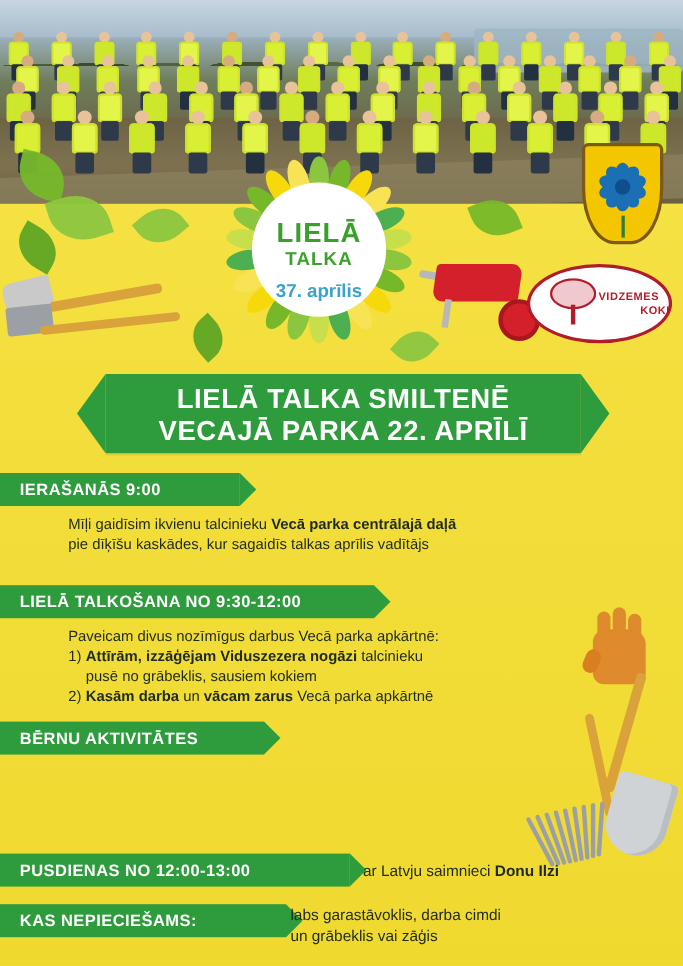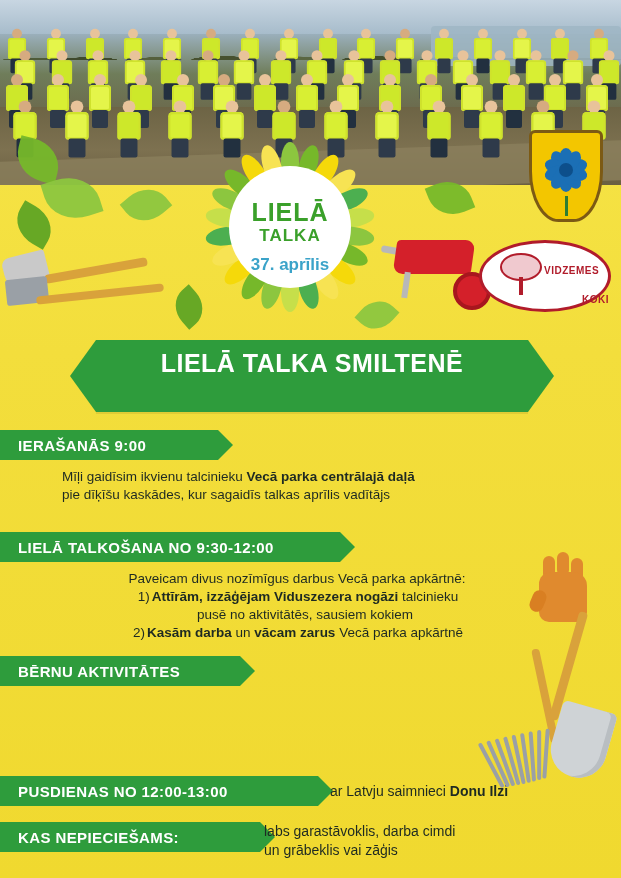--- a/index.html
+++ b/index.html
@@ -73,21 +73,21 @@
   .crest .fc{position:absolute;left:50%;top:50%;width:14px;height:14px;margin:-7px 0 0 -7px;border-radius:50%;background:#0d4f8b;}
   .crest .stem{position:absolute;left:50%;bottom:6px;width:3px;height:20px;margin-left:-1px;background:#2f7d32;}
 
   .vk{position:absolute;right:10px;top:240px;width:126px;height:66px;border-radius:50%;background:#fff;border:3px solid #b11c2b;
       box-shadow:0 0 0 3px #fff inset;}
   .vk .tree{position:absolute;left:18px;top:10px;width:42px;height:44px;}
   .vk .tree .canopy{position:absolute;left:0;top:0;width:42px;height:28px;border-radius:50%;background:#f0c9cf;box-shadow:inset 0 0 0 2px #b11c2b;}
   .vk .tree .trunk{position:absolute;left:19px;top:24px;width:4px;height:18px;background:#b11c2b;}
   .vk .txt1,.vk .txt2{position:absolute;left:62px;color:#b11c2b;font-weight:bold;font-size:10px;letter-spacing:.5px;}
   .vk .txt1{top:22px;}
-  .vk .txt2{top:51px;padding-left:38px;}
+  .vk .txt2{top:34px;padding-left:38px;}
 
   
   .wheelbarrow{position:absolute;left:395px;top:232px;width:95px;height:80px;}
   .wb-body{position:absolute;left:0;top:8px;width:78px;height:34px;background:#d4202a;border-radius:4px 10px 4px 10px;transform:skewX(-8deg);}
   .wb-wheel{position:absolute;left:58px;top:40px;width:30px;height:30px;border-radius:50%;background:#d4202a;border:4px solid #a8161e;}
   .wb-leg{position:absolute;left:8px;top:40px;width:6px;height:26px;background:#b8b8b8;transform:rotate(8deg);}
   .wb-handle{position:absolute;left:-14px;top:16px;width:34px;height:7px;background:#b8b8b8;border-radius:4px;transform:rotate(10deg);}
 
   .shovel-left{position:absolute;left:0px;top:240px;width:150px;height:70px;}
   .shovel-left .blade{position:absolute;left:4px;top:14px;width:44px;height:34px;background:#c9c9c9;border-radius:8px 3px 3px 18px;transform:rotate(-14deg);}
@@ -137,21 +137,21 @@
   .sec-head:after{content:"";position:absolute;right:-15px;top:0;width:0;height:0;
     border-top:15px solid transparent;border-bottom:15px solid transparent;border-left:15px solid #2e9c3c;}
 
   .body-txt{position:absolute;color:#1e2a22;font-size:13.5px;line-height:18px;}
   .body-txt b{font-weight:bold;}
 
   
   #h-arrival{top:430px;width:200px;}
   #p-arrival{left:62px;top:468px;width:500px;}
   #h-work{top:532px;width:322px;}
-  #p-work{left:62px;top:570px;width:470px;text-align:center;}
+  #p-work{left:62px;top:570px;width:470px;}
   #h-kids{top:656px;width:222px;}
   #p-kids{left:62px;top:694px;width:470px;}
   #h-lunch{top:776px;width:300px;}
   #t-lunch{left:330px;top:782px;width:260px;font-size:14px;}
   #h-need{top:822px;width:242px;}
   #t-need{left:264px;top:822px;width:330px;font-size:14px;line-height:19px;}
 
   .list-num{display:inline-block;width:16px;}
 </style>
 </head>
@@ -546,33 +546,34 @@
     <div class="tree">
       <div class="canopy"></div>
       <div class="trunk"></div>
     </div>
     <div class="txt1">VIDZEMES</div>
     <div class="txt2">KOKI</div>
   </div>
 
   <div class="banner">
     <div class="l1">LIELĀ TALKA SMILTENĒ</div>
+    <div class="l2">VECAJĀ PARKA 22. APRĪLĪ</div>
   </div>
 
   <div class="sec-head" id="h-arrival">IERAŠANĀS 9:00</div>
   <div class="body-txt" id="p-arrival">
     <span>Mīļi gaidīsim ikvienu talcinieku </span><b>Vecā parka centrālajā daļā</b><br>
     <span>pie dīķīšu kaskādes, kur sagaidīs talkas aprīlis vadītājs</span>
   </div>
 
   <div class="sec-head" id="h-work">LIELĀ TALKOŠANA NO 9:30-12:00</div>
   <div class="body-txt" id="p-work">
     <span>Paveicam divus nozīmīgus darbus Vecā parka apkārtnē:</span><br>
     <span class="list-num">1)</span><b>Attīrām, izzāģējam Viduszezera nogāzi</b><span> talcinieku</span><br>
-    <span style="display:inline-block;width:16px;"></span><span>pusē no aktivitātēs, sausiem kokiem</span><br>
+    <span style="display:inline-block;width:16px;"></span><span>pusē no grābeklis, sausiem kokiem</span><br>
     <span class="list-num">2)</span><b>Kasām darba</b><span> un </span><b>vācam zarus</b><span> Vecā parka apkārtnē</span>
   </div>
 
   <div class="sec-head" id="h-kids">BĒRNU AKTIVITĀTES</div>
 
   <div class="sec-head" id="h-lunch">PUSDIENAS NO 12:00-13:00</div>
   <div class="body-txt" id="t-lunch">
     <span>ar Latvju saimnieci </span><b>Donu Ilzi</b>
   </div>
 

